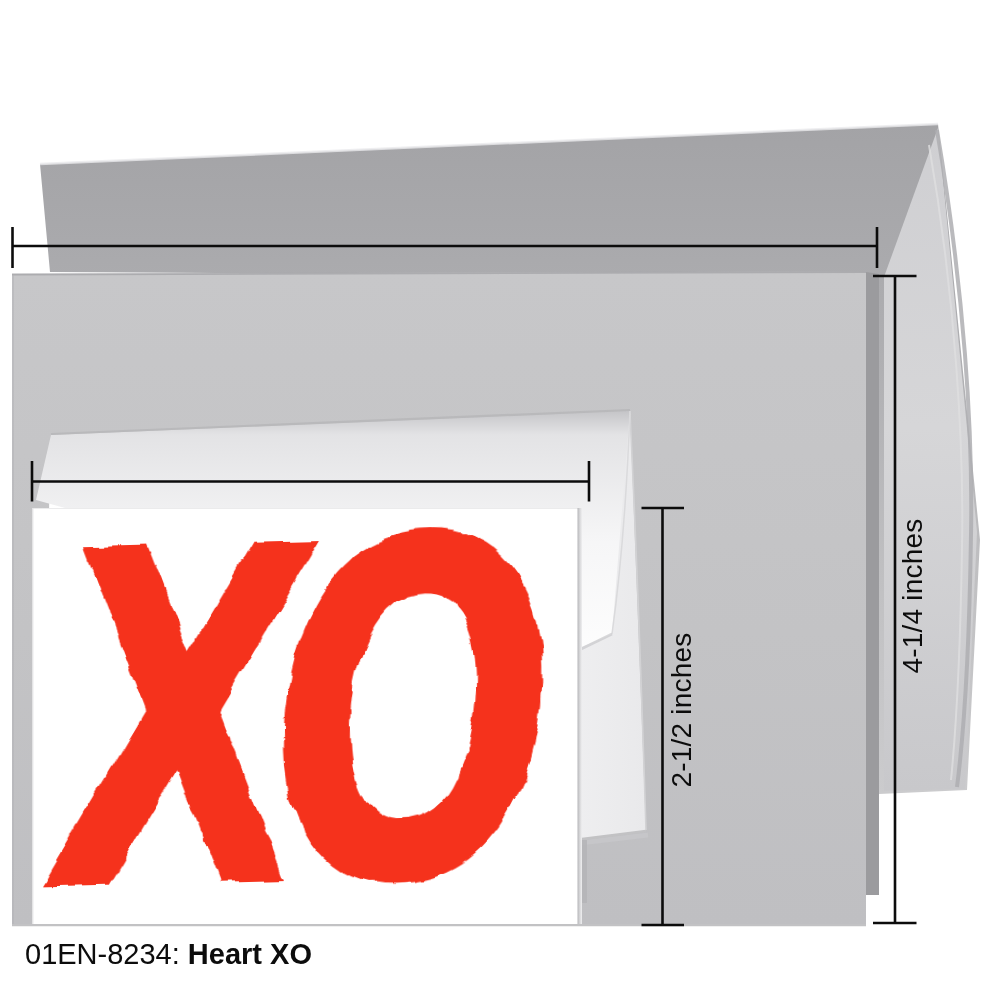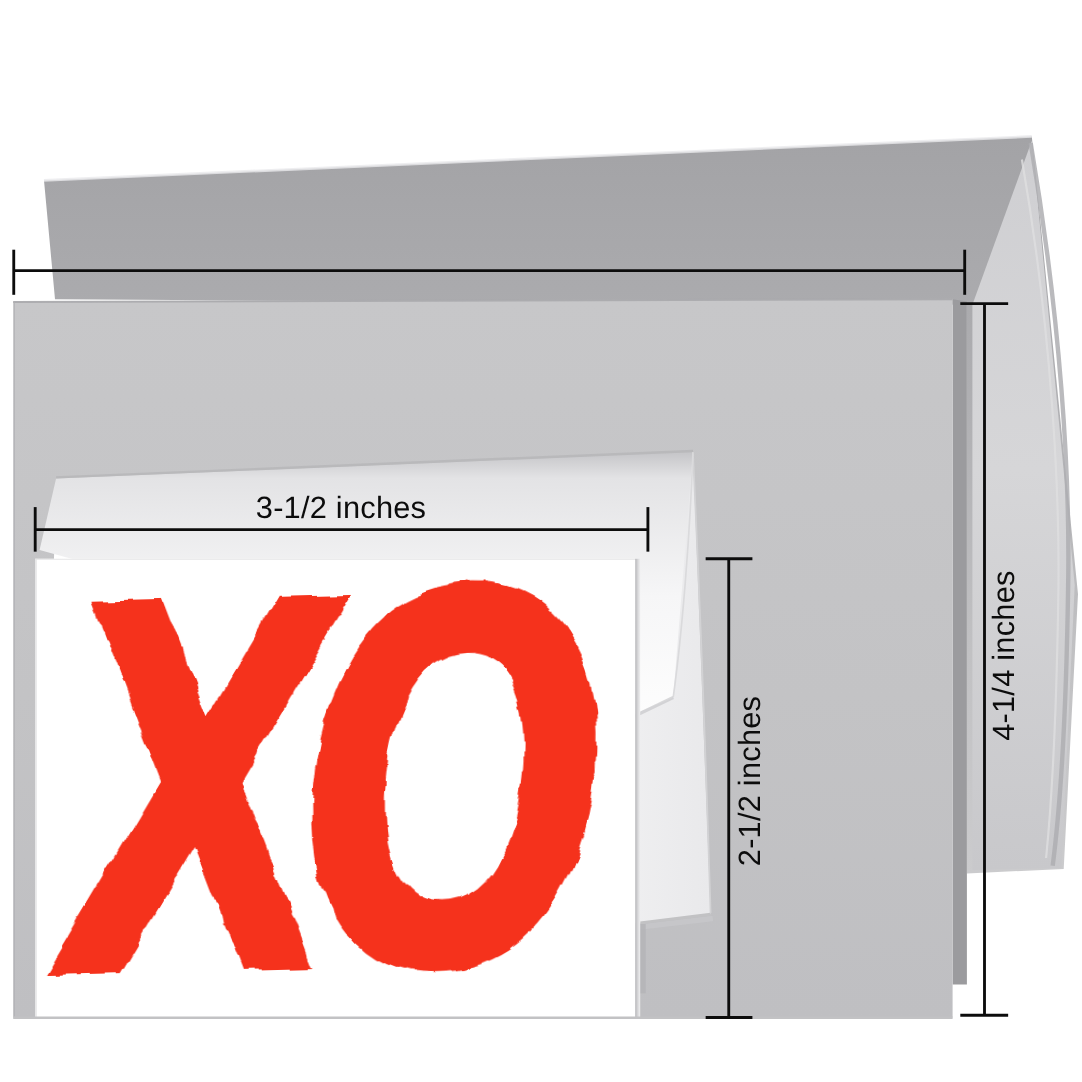--- a/index.html
+++ b/index.html
@@ -112,20 +112,23 @@
       </g>
       <g>
         <path d="M895,276 L895,923"></path>
         <path d="M873,276 L916.5,276"></path>
         <path d="M873,923 L916.5,923"></path>
       </g>
     </g>
   </svg>
 
 
-  <div class="dim-label" style="left:110px;top:447px;width:400px;">3-1/2 inches</div>
 
   <div class="dim-label vert" style="left:502px;top:695px;width:360px;">2-1/2 inches</div>
 
   <div class="dim-label vert" style="left:733px;top:581px;width:360px;">4-1/4 inches</div>
 
+  <div class="caption">
+    <span class="code">01EN-8234:</span>
+    <span class="name">Heart XO</span>
+  </div>
 
 </div>
 
 </body></html>

